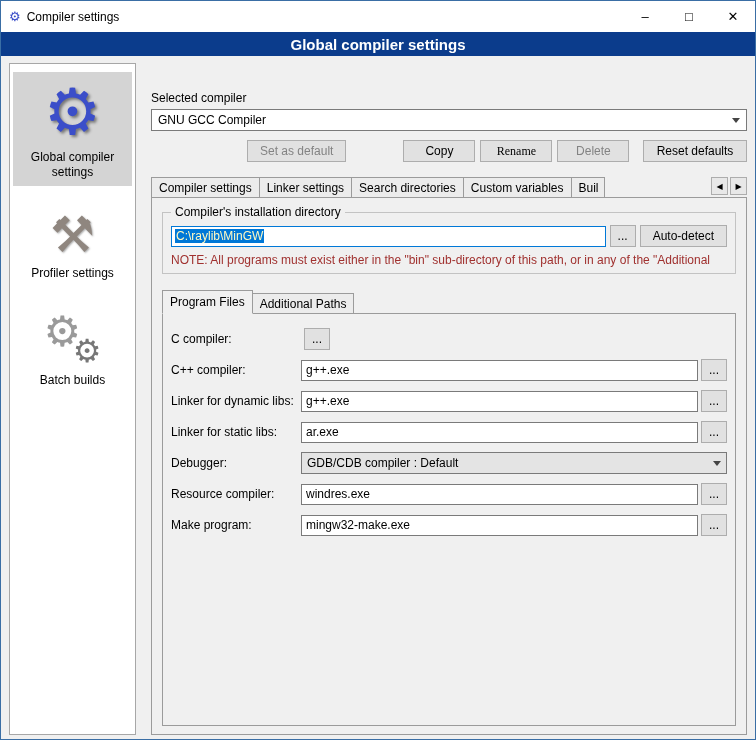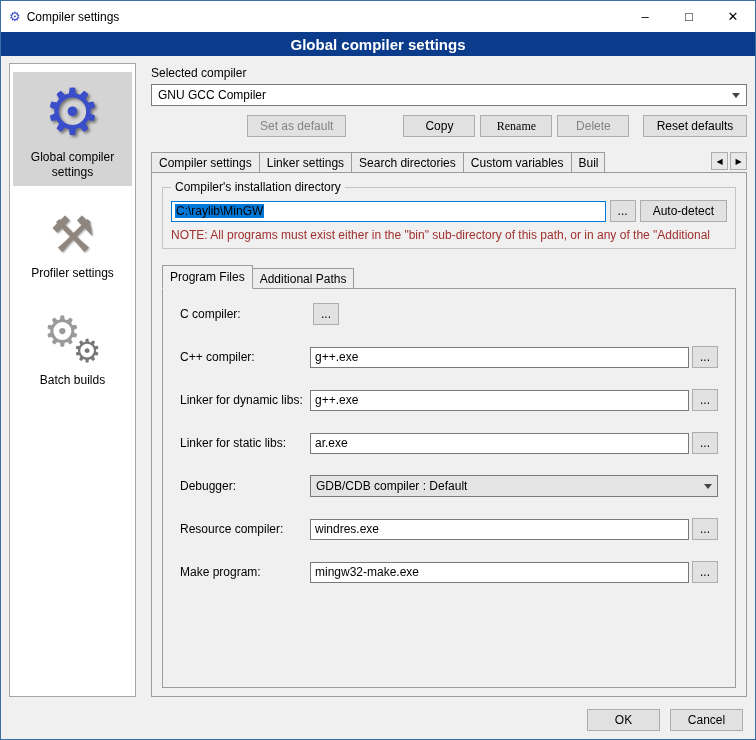--- a/index.html
+++ b/index.html
@@ -38,21 +38,21 @@
   .side-item.selected { background:#d4d4d4; }
   .side-item + .side-item { margin-top:16px; }
   .icon-gear-blue { font-size:64px; line-height:1; color:#3b4ec9; text-shadow:2px 2px 3px rgba(0,0,0,.45); }
   .icon-profiler { font-size:50px; line-height:1; color:#8f867f; text-shadow:1px 1px 2px rgba(0,0,0,.35); }
   .icon-batch { position:relative; width:62px; height:56px; }
   .icon-batch .g1 { position:absolute; left:2px; top:0; font-size:42px; color:#9a9a9a; line-height:1; }
   .icon-batch .g2 { position:absolute; right:2px; bottom:0; font-size:32px; color:#777; line-height:1; }
   .side-label { margin-top:6px; line-height:1.25; }
 
   
-  .main { flex:1; display:flex; flex-direction:column; min-width:0; }
+  .main { flex:1; display:flex; flex-direction:column; min-width:0;margin-top:25px; }
   .field-label { margin:3px 0 4px 0; }
 
   .combo { height:22px; border:1px solid #7a7a7a; background:#fff;
            display:flex; align-items:center; padding:2px 6px; }
   .combo .spacer { flex:1; }
   .arrow-down { width:0; height:0; border:4px solid transparent; border-top:5px solid #444; margin-top:5px; }
 
   .btnrow { display:flex; gap:5px; margin-top:9px; }
   .btn { height:22px; padding:8px 12px; background:#e1e1e1; border:1px solid #adadad;
          display:flex; align-items:center; justify-content:center; font-size:12px; cursor:default; }
@@ -76,29 +76,29 @@
 
   .tabpage { flex:1; border:1px solid #9b9b9b; background:#f0f0f0; padding:10px 10px 8px;
              display:flex; flex-direction:column; min-height:0; position:relative; z-index:1; }
 
   
   .groupbox { border:1px solid #c3c3c3; margin-top:4px; padding:12px 8px 6px; position:relative; }
   .groupbox-label { position:absolute; top:-8px; left:8px; background:#f0f0f0; padding:0 4px; }
   .path-row { display:flex; gap:4px; align-items:center; }
   .path-input { flex:1; height:21px; border:1px solid #0078d7; background:#fff;
                 display:flex; align-items:center; padding:0 3px; }
-  .path-input .sel { background:#0078d7; color:#000000; padding:0 1px; }
+  .path-input .sel { background:#0078d7; color:#fef9c3; padding:0 1px; }
   .btn-browse { min-width:26px; width:26px; padding:0; }
   .btn-autodetect { min-width:82px; }
   .note { color:#a0312f; margin-top:6px; white-space:nowrap; overflow:hidden; }
 
   
   .inner-tabstrip { margin-top:16px; }
   .innerpanel { flex:1; border:1px solid #9b9b9b; background:#f0f0f0;
-                padding:14px 17px; display:flex; flex-direction:column; gap:21px; min-height:0; }
+                padding:14px 8px; display:flex; flex-direction:column; gap:9px; min-height:0; }
   .frow { display:flex; align-items:center; }
   .flabel { width:130px; flex-shrink:0; }
   .finput { flex:1; height:21px; border:1px solid #7a7a7a; background:#fff;
             display:flex; align-items:center; padding:0 4px; }
   .frow .btn-browse { margin-left:3px; }
   .fcombo { flex:1; height:22px; border:1px solid #7a7a7a; background:#e4e4e4;
             display:flex; align-items:center; padding:0 5px; }
   .fcombo .spacer { flex:1; }
 
   
@@ -256,18 +256,14 @@
               <span>mingw32-make.exe</span>
             </div>
             <button class="btn btn-browse">...</button>
           </div>
 
         </div>
       </div>
     </div>
   </div>
 
-  <div class="footer">
-    <button class="btn">OK</button>
-    <button class="btn">Cancel</button>
-  </div>
 
 </div>
 
 </body></html>

